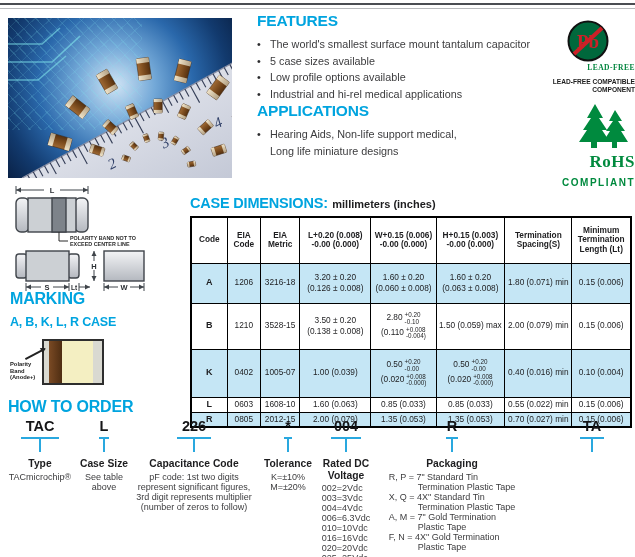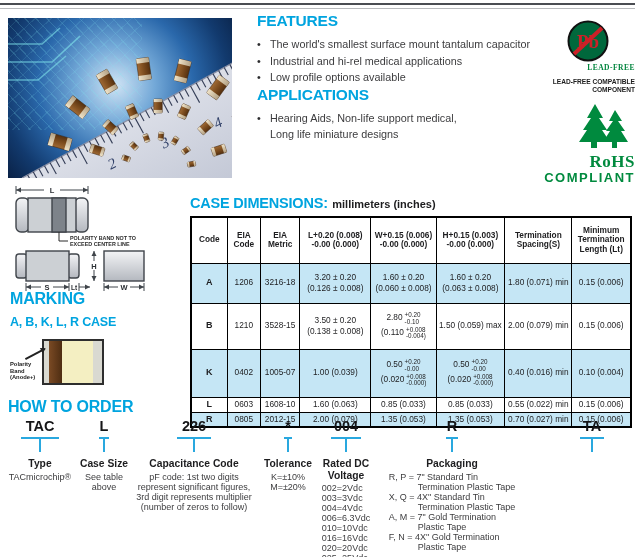--- a/index.html
+++ b/index.html
@@ -29,21 +29,21 @@
   ul.blist li:before{content:"•";position:absolute;left:0;top:0;color:#2b2b2d;}
   .apps-hd{margin:10px 0 6px 0;}
 
   
   .badges{position:absolute;left:540px;top:20px;width:95px;text-align:right;}
   .lf-circle{display:block;margin:0 auto;}
   .lf-label{font-family:"Liberation Serif",serif;color:#00843d;font-size:7.5px;font-weight:bold;letter-spacing:.5px;margin-top:1px;}
   .lf-cap{font-size:6.6px;font-weight:bold;color:#1c1c1c;line-height:8px;margin-top:6px;white-space:pre-line;}
   .rohs{margin-top:8px;}
   .rohs-word{font-family:"Liberation Serif",serif;color:#008a3e;font-weight:bold;font-size:17px;line-height:15px;letter-spacing:.5px;}
-  .rohs-sub{color:#008a3e;font-weight:bold;font-size:13px;letter-spacing:1.5px;margin-top:1px;}
+  .rohs-sub{color:#008a3e;font-weight:bold;font-size:10px;letter-spacing:1.5px;margin-top:8px;}
 
   
   .drawings{position:absolute;left:8px;top:184px;}
   .marking{position:absolute;left:10px;top:290px;width:175px;}
   .marking .hd{font-size:16px;margin:0;}
   .marking .sub{font-size:12.5px;margin-top:7px;}
   .mark-fig{position:relative;margin-top:10px;height:60px;}
   .mark-chip{position:absolute;left:32px;top:0;width:58px;height:42px;border:2px solid #2e2e2e;
     display:flex;}
   .mc-gray-l{width:5px;background:#d9d9d1;}
@@ -266,22 +266,23 @@
             <rect x="6.16" y="-6.25" width="4.84" height="12.5" fill="url(#capEnd)"></rect>
           </g>
         </g>
     </svg>
   </div>
 
   <div class="features">
     <div class="hd h-cyan">FEATURES</div>
     <ul class="blist" id="features-list">
         <li>The world's smallest surface mount tantalum capacitor</li>
+        <li>5 case sizes available</li>
+        <li>Low profile options available</li>
         <li>Industrial and hi-rel medical applications</li>
-        <li>Low profile options available</li>
       </ul>
     <div class="hd h-cyan apps-hd">APPLICATIONS</div>
     <ul class="blist" id="applications-list">
         <li>Hearing Aids, Non-life support medical,
 Long life miniature designs</li>
       </ul>
   </div>
 
   <div class="badges">
     <svg class="lf-circle" width="42" height="42" viewBox="0 0 42 42">

